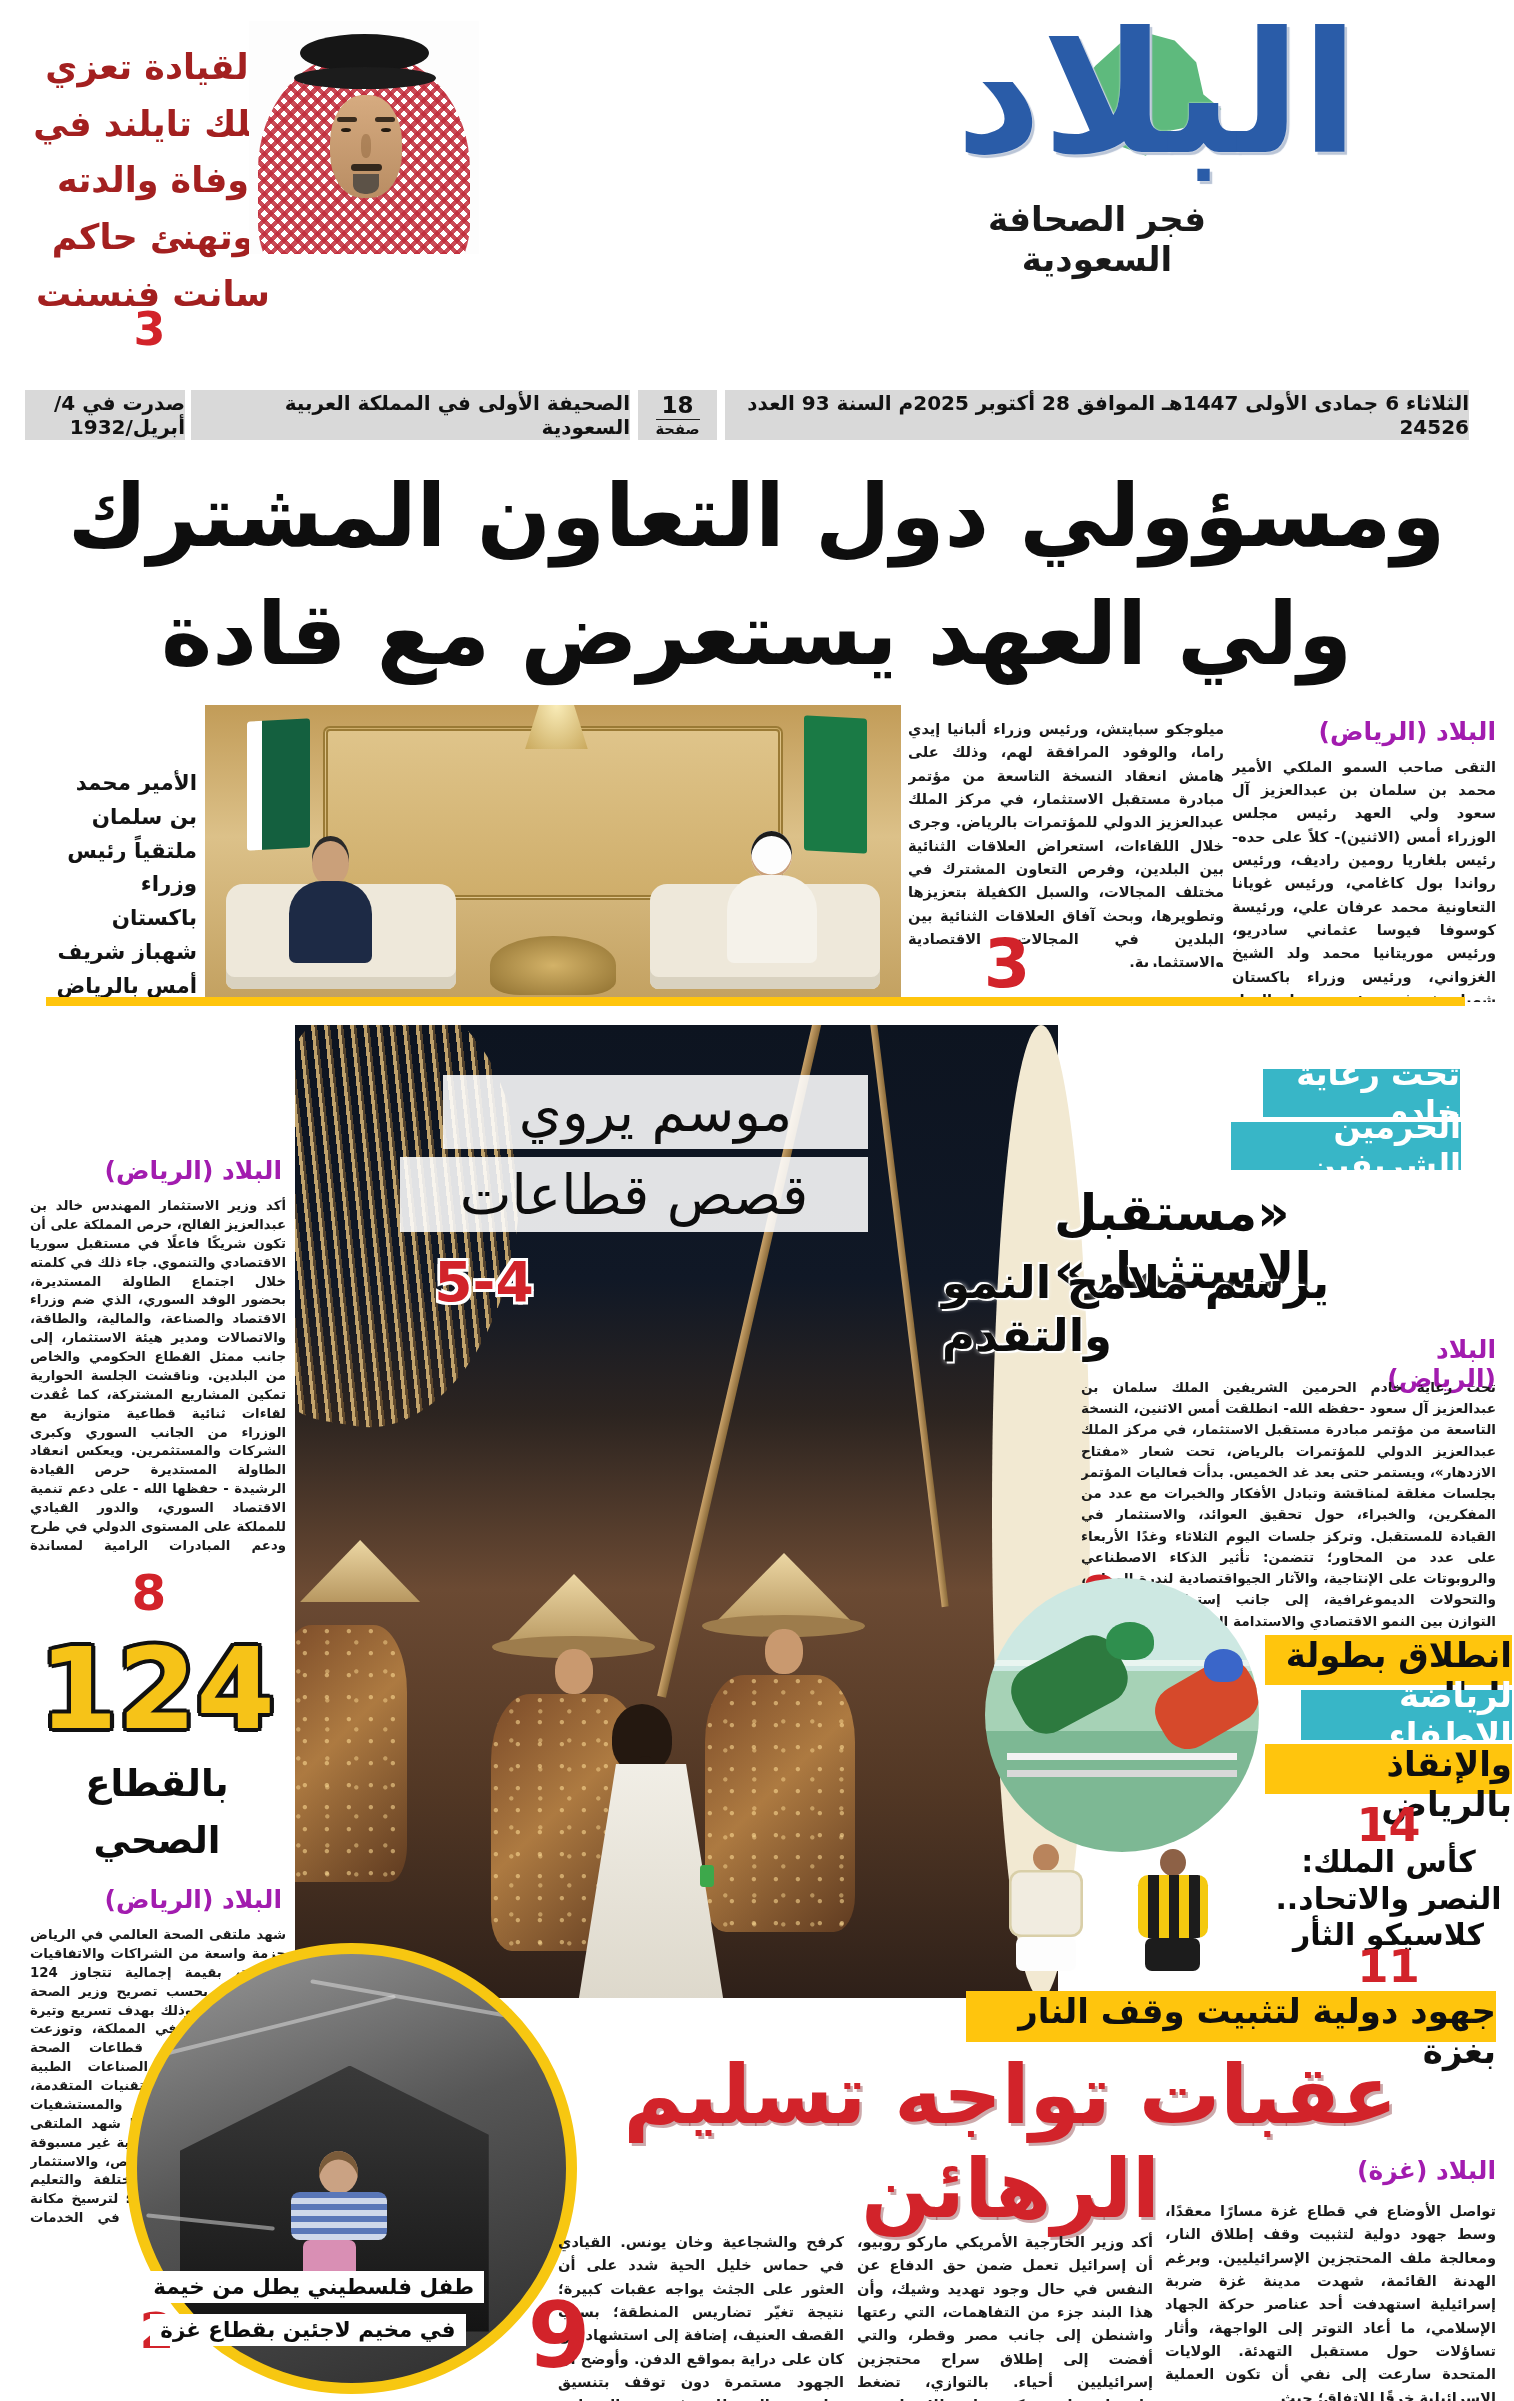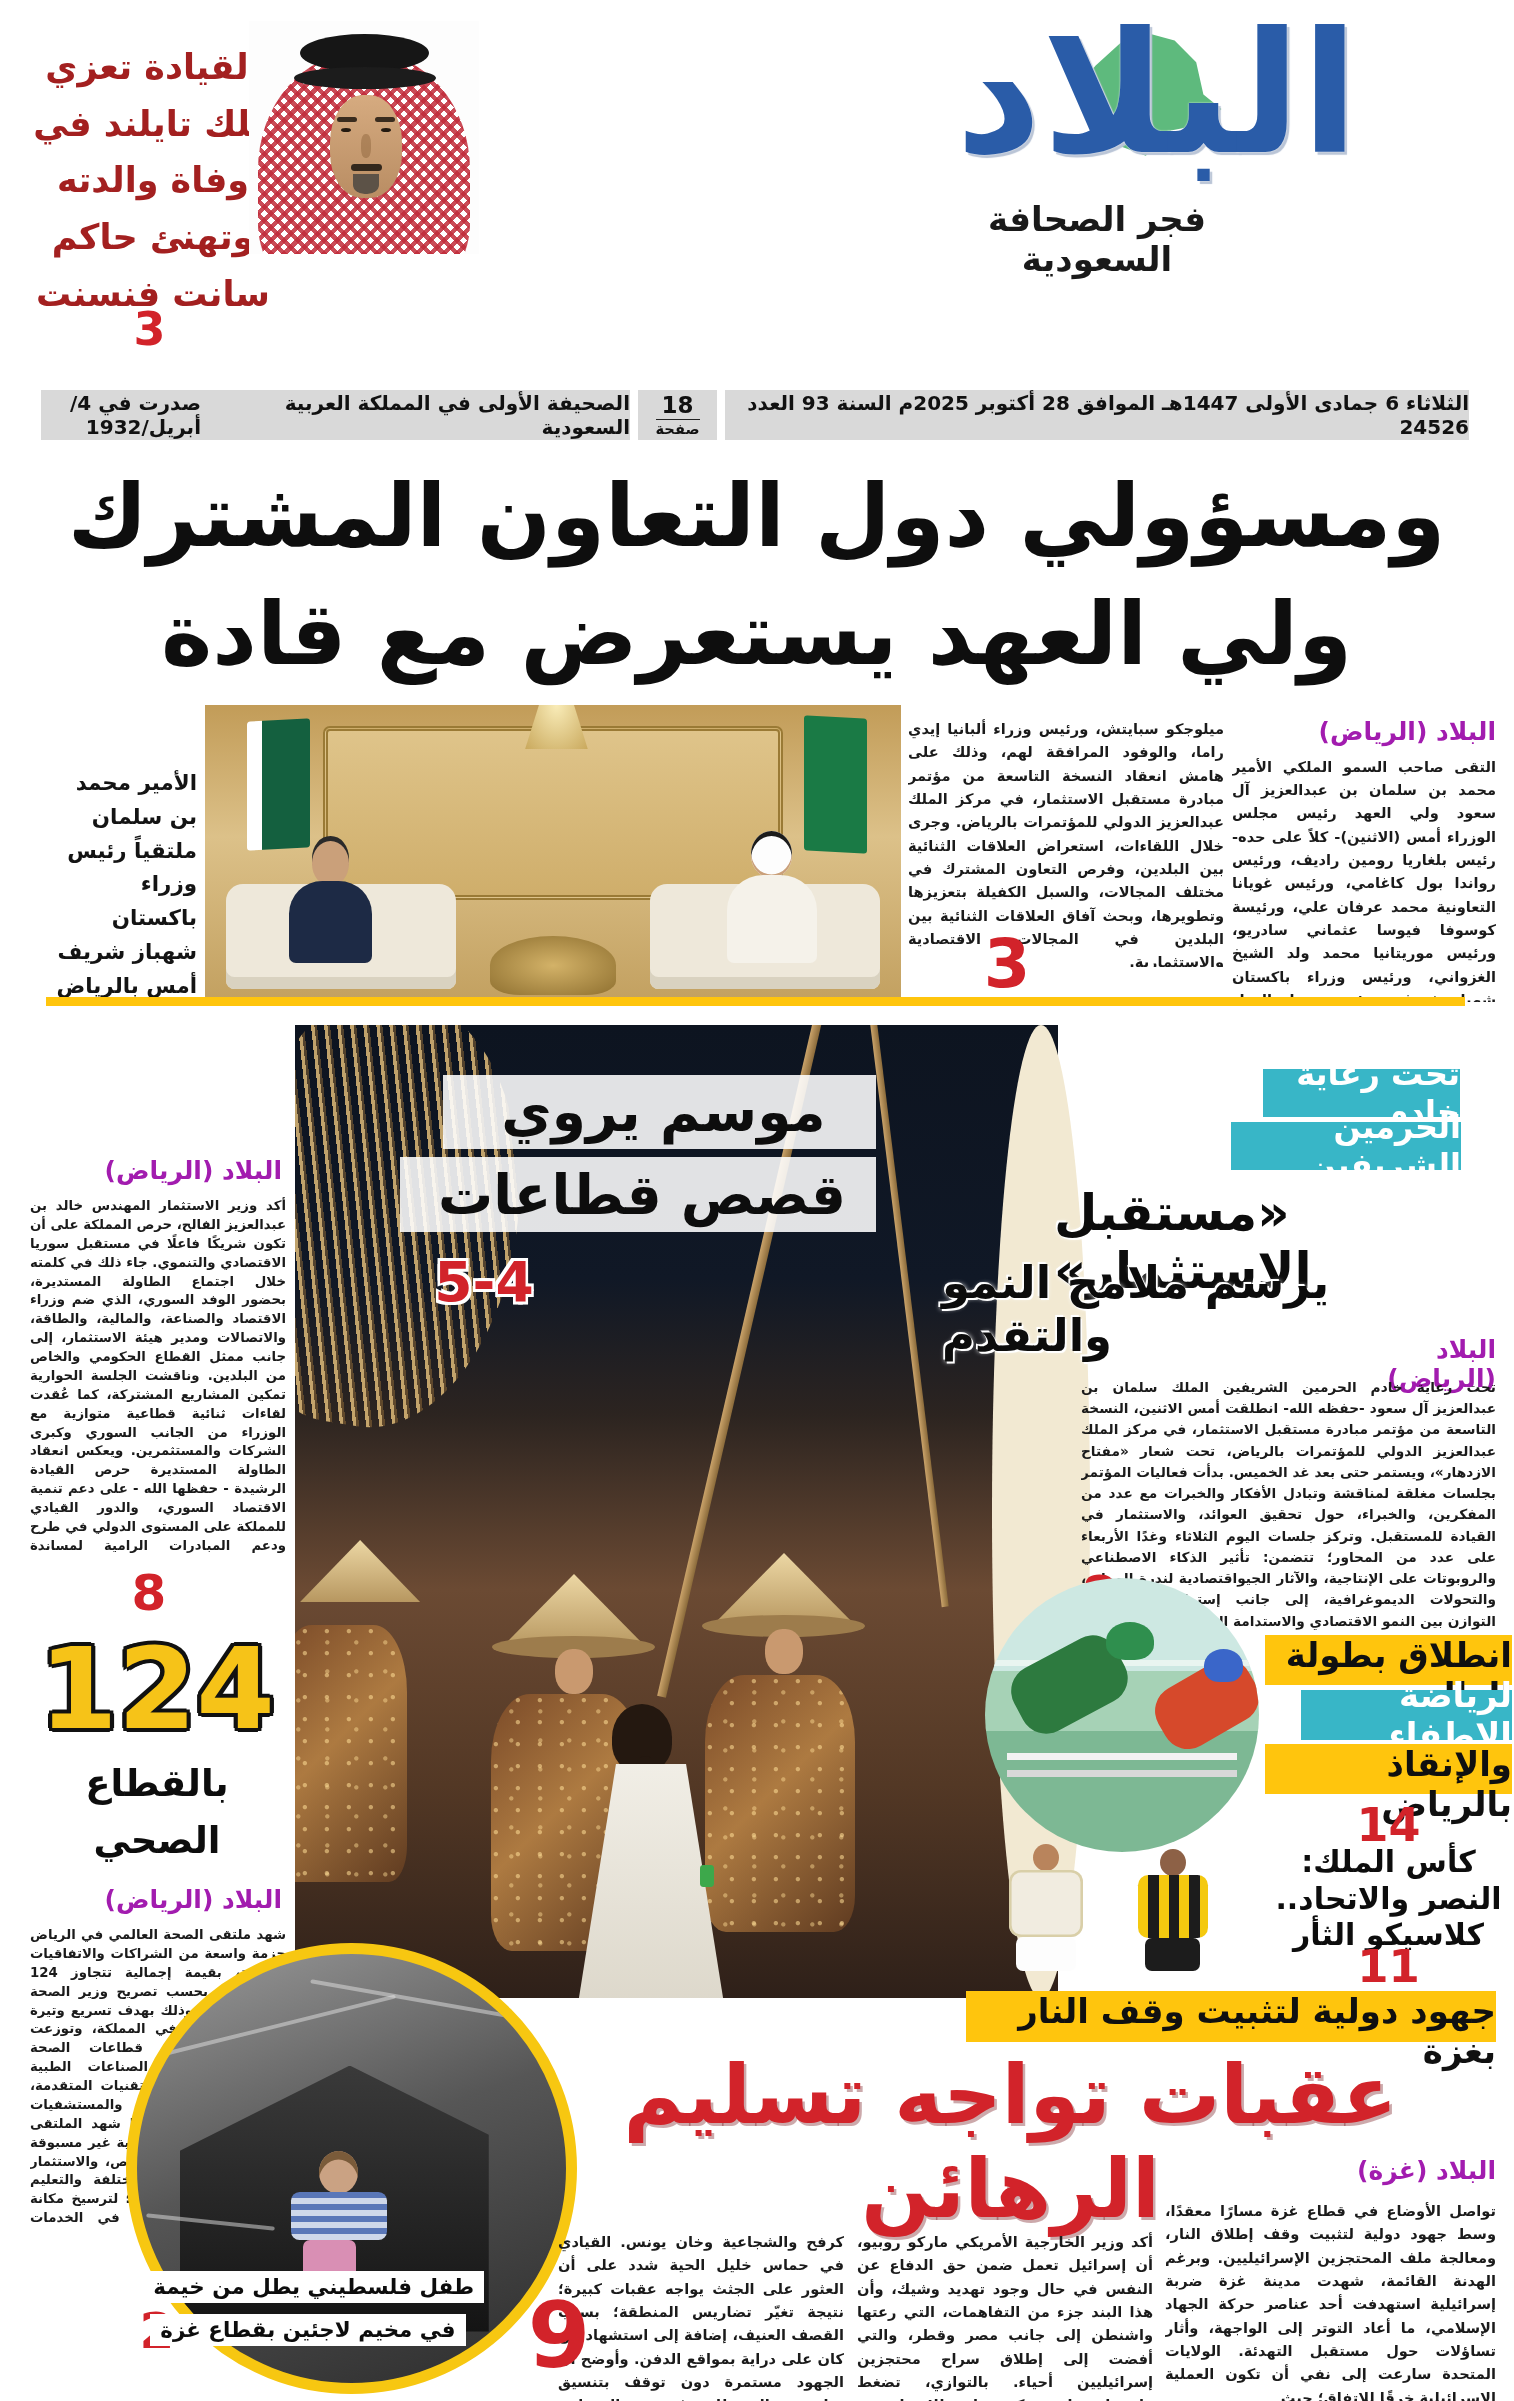--- a/index.html
+++ b/index.html
@@ -46,21 +46,21 @@
   .logo-map{position:absolute;left:206px;top:-5.1px;width:180px;height:144px;}
   .logo-text{position:absolute;left:0;top:-26px;width:600px;text-align:center;
     font-size:168px;font-weight:900;color:var(--blue);line-height:1.15;
     text-shadow:0 0 1.7px #ffffff, 2.6px 2.6px 0.9px #b9c4d6;}
   .logo-tagline{left:952px;top:199px;width:292px;text-align:center;
     font-size:34px;font-weight:900;color:#1a1a1a;}
 
   
   .bar{top:390px;height:50px;background:#d9d9d9;display:flex;align-items:center;justify-content:center;
     font-size:20px;font-weight:700;color:#111;}
-  .bar.founded{left:42px;width:160px;}
+  .bar.founded{left:26px;width:160px;}
   .bar.motto{left:192px;width:439px;}
   .bar.pages{left:639px;width:79px;flex-direction:column;line-height:1.1;}
   .bar.date{left:726px;width:744px;}
   .pages-num{font-size:23px;font-weight:900;}
   .pages-word{font-size:14.6px;border-top:1.7px solid #222;padding-top:0.9px;}
 
   
   .main-headline{left:0;top:457px;width:1515px;text-align:center;
     font-size:87px;font-weight:900;line-height:1.36;color:#0e0e0e;}
 
@@ -126,21 +126,21 @@
     background-image:radial-gradient(circle at 22% 28%, rgba(255,222,150,.55) 1.7px, transparent 2.6px),
       radial-gradient(circle at 70% 60%, rgba(255,222,150,.45) 1.7px, transparent 2.6px),
       linear-gradient(135deg,#7a4a28,#ad7a41 45%,#5e3a20);
     background-size:22px 22px,29px 29px,100% 100%;}
   .girl-hair{position:absolute;width:60px;height:67px;background:#241810;border-radius:50% 50% 40% 40%;}
   .girl-tail{position:absolute;width:19px;height:77px;background:#241810;border-radius:10.3px;}
   .girl-dress{position:absolute;width:146px;height:240px;background:linear-gradient(#f1eee6,#ddd8cb);
     clip-path:polygon(26% 0,74% 0,100% 100%,0 100%);}
   .girl-can{position:absolute;width:13.7px;height:22px;background:#3da84b;border-radius:3.4px;}
   .ov-box{position:absolute;background:rgba(255,255,255,.88);display:flex;align-items:center;justify-content:center;
-    font-size:55px;font-weight:700;color:#0d0d0d;padding-left:8px;}
+    font-size:55px;font-weight:400;color:#0d0d0d;}
   .ov1{left:148px;top:50px;width:425px;height:74px;}
   .ov2{left:105px;top:132px;width:468px;height:75px;}
   .ov-pages{position:absolute;left:129px;top:225px;width:120px;text-align:center;
     font-size:55px;font-weight:900;color:var(--red);
     text-shadow:2.6px 2.6px 0 #fff,-2.6px 2.6px 0 #fff,2.6px -2.6px 0 #fff,-2.6px -2.6px 0 #fff;}
 
   
   .swoosh{left:993px;top:1025px;width:98px;height:973px;background:#f2e9d2;border-radius:49px / 487px;}
 
   

